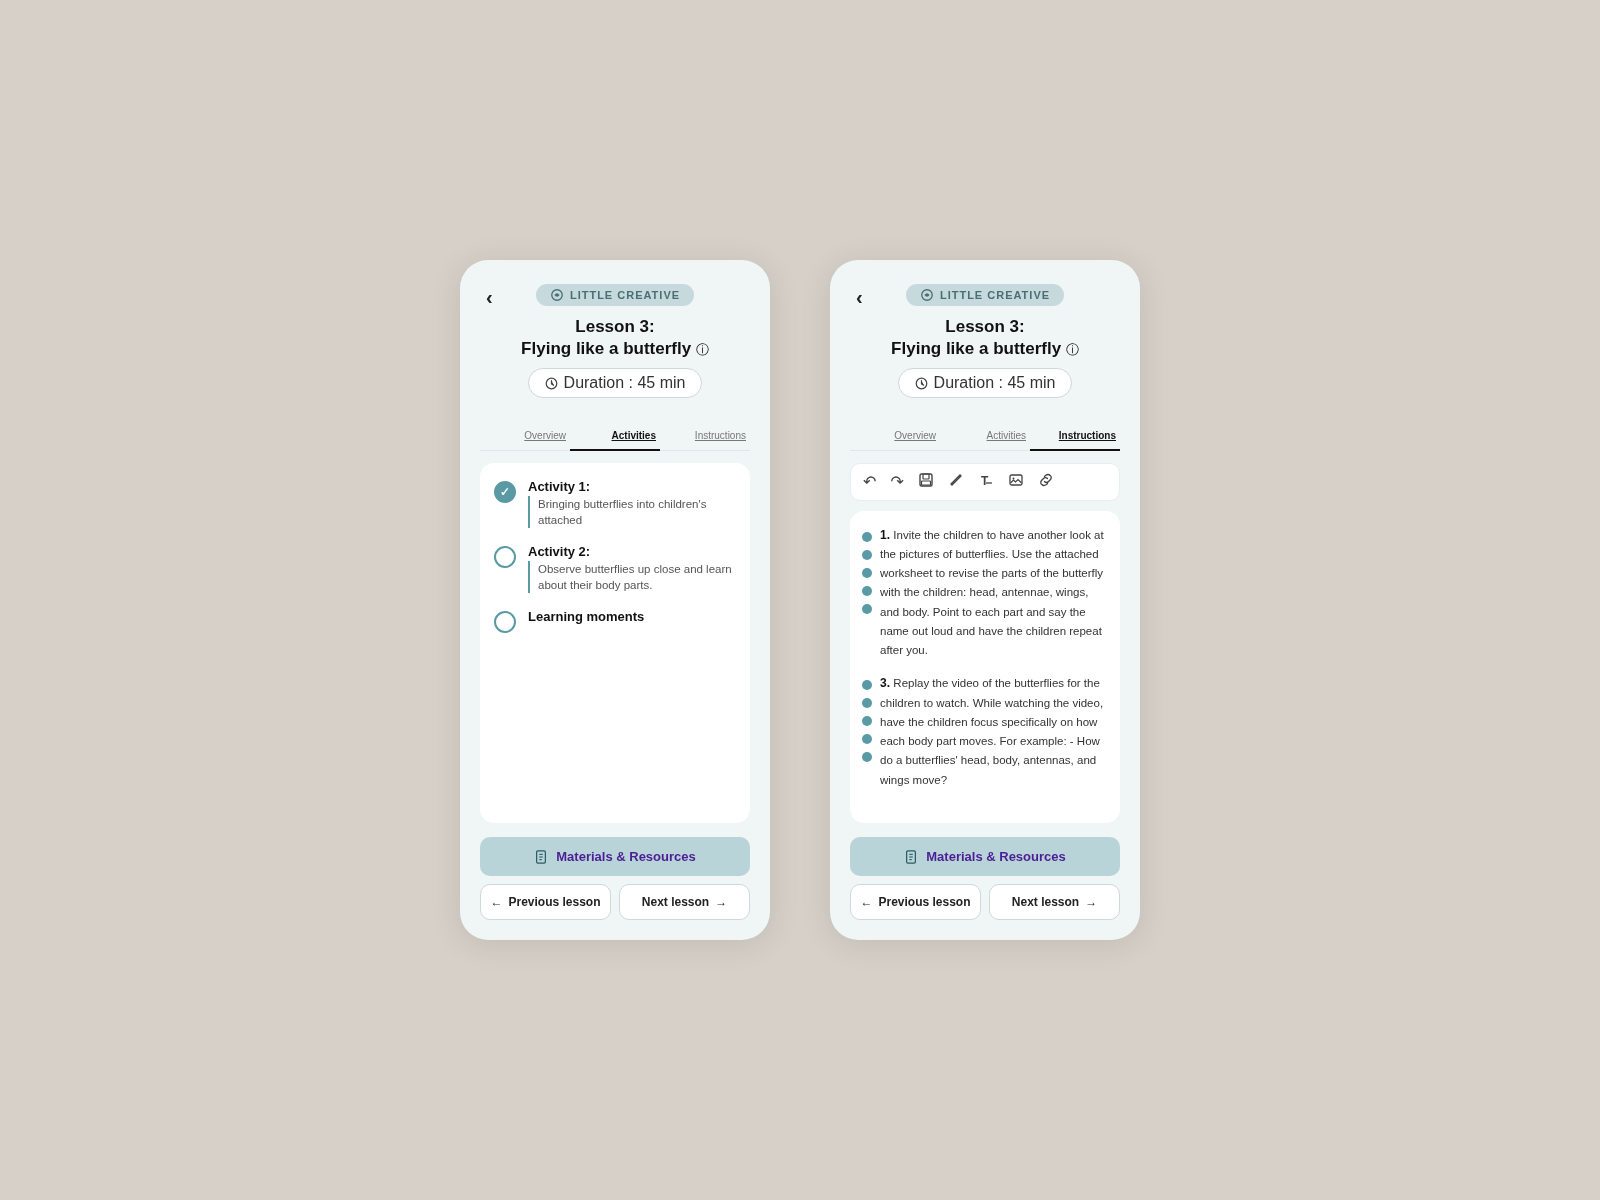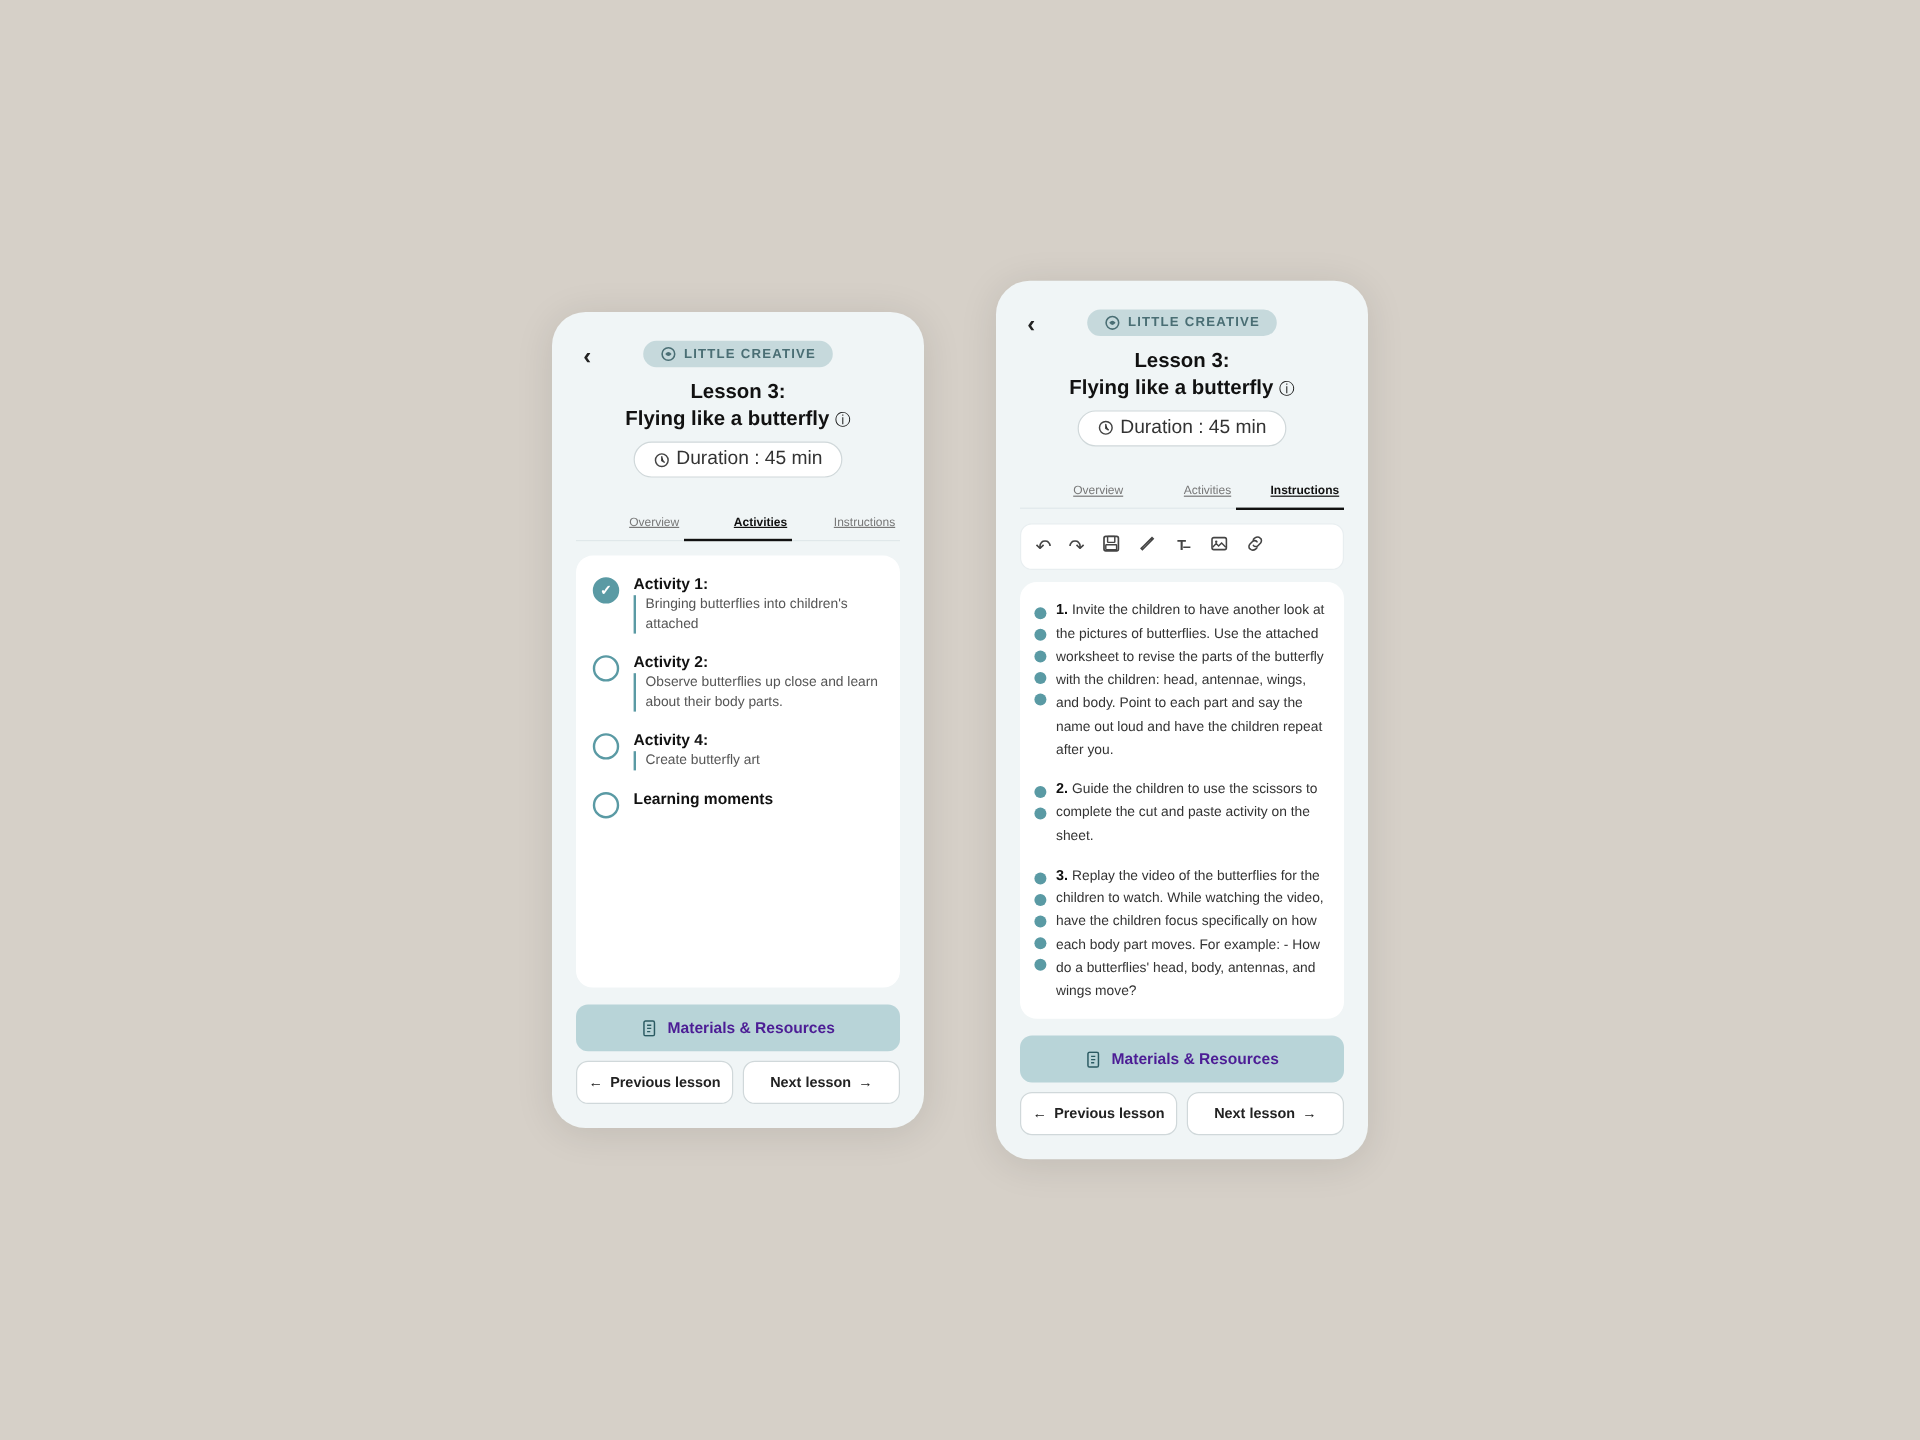--- a/index.html
+++ b/index.html
@@ -297,27 +297,20 @@
 
     <div class="activity-item">
       <div class="circle"></div>
       <div class="activity-content">
         <span class="activity-title">Activity 2:</span>
         <span class="activity-desc">Observe butterflies up close and learn about their body parts.</span>
       </div>
     </div>
 
 
-    <div class="activity-item">
-      <div class="circle"></div>
-      <div class="activity-content">
-        <span class="activity-title">Activity 4:</span>
-        <span class="activity-desc">Create butterfly art</span>
-      </div>
-    </div>
 
     <div class="activity-item">
       <div class="circle"></div>
       <div class="activity-content">
         <span class="activity-title">Learning moments</span>
       </div>
     </div>
 
   </div>
 
@@ -420,30 +413,20 @@
         <div class="instruction-dot"></div>
         <div class="instruction-dot"></div>
         <div class="instruction-dot"></div>
       </div>
       <div>
         <span style="font-size:12px;font-weight:700;color:#111;">1. </span>
         <span style="font-size:11.5px;color:#333;line-height:1.5;">Invite the children to have another look at the pictures of butterflies. Use the attached worksheet to revise the parts of the butterfly with the children: head, antennae, wings, and body. Point to each part and say the name out loud and have the children repeat after you.</span>
       </div>
     </div>
 
-    <div style="display:flex;gap:8px;align-items:flex-start;margin-bottom:14px;">
-      <div style="display:flex;flex-direction:column;gap:4px;padding-top:3px;flex-shrink:0;">
-        <div class="instruction-dot"></div>
-        <div class="instruction-dot"></div>
-      </div>
-      <div>
-        <span style="font-size:12px;font-weight:700;color:#111;">2. </span>
-        <span style="font-size:11.5px;color:#333;line-height:1.5;">Guide the children to use the scissors to complete the cut and paste activity on the sheet.</span>
-      </div>
-    </div>
 
     <div style="display:flex;gap:8px;align-items:flex-start;">
       <div style="display:flex;flex-direction:column;gap:4px;padding-top:3px;flex-shrink:0;">
         <div class="instruction-dot"></div>
         <div class="instruction-dot"></div>
         <div class="instruction-dot"></div>
         <div class="instruction-dot"></div>
         <div class="instruction-dot"></div>
       </div>
       <div>

